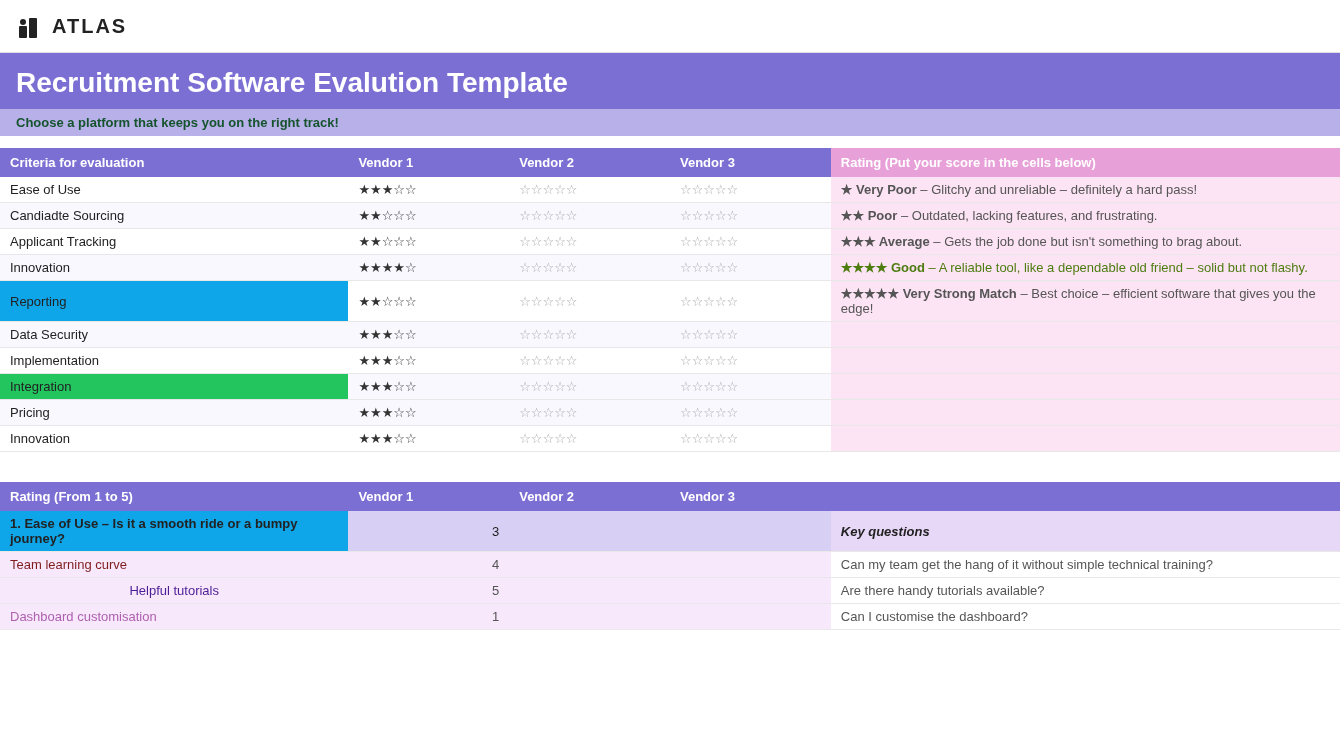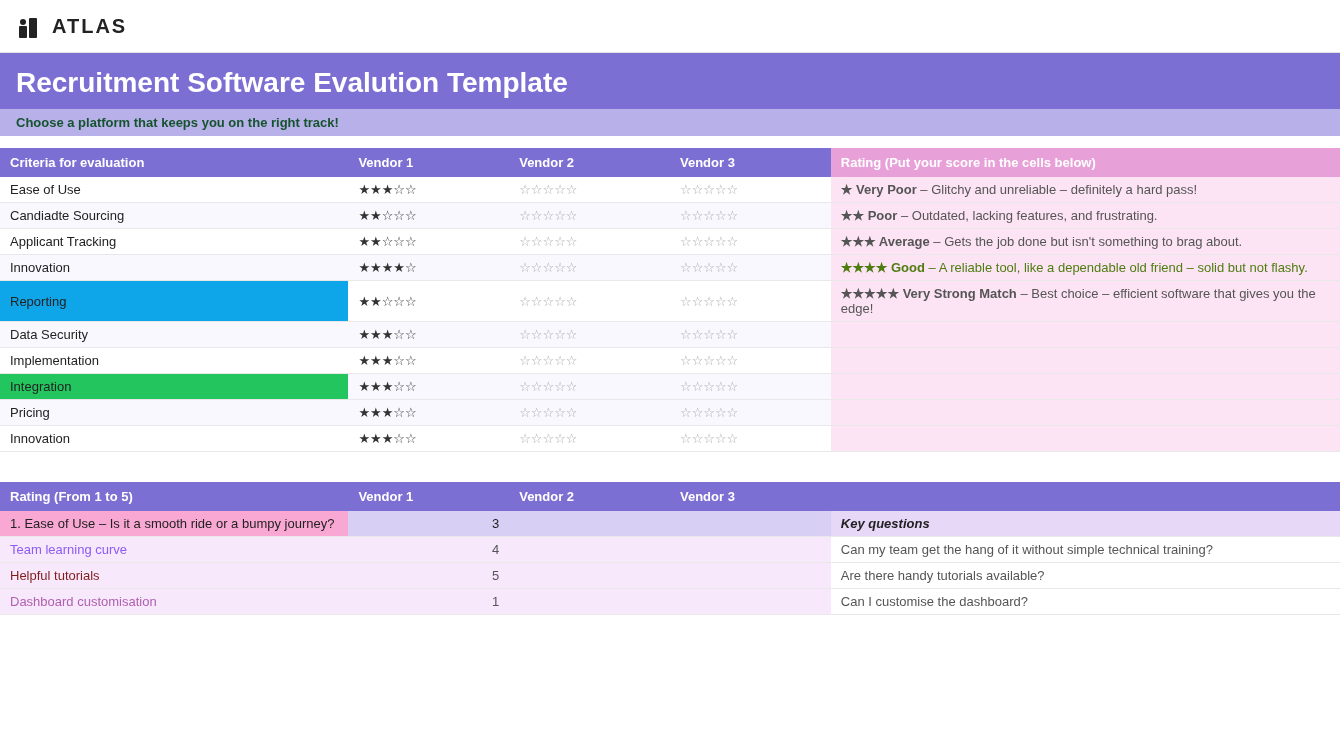--- a/index.html
+++ b/index.html
@@ -217,35 +217,35 @@
       <tr>
         <th style="width:26%">Rating (From 1 to 5)</th>
         <th style="width:12%">Vendor 1</th>
         <th style="width:12%">Vendor 2</th>
         <th style="width:12%">Vendor 3</th>
         <th style="width:38%; background:#7b6fd4;"></th>
       </tr>
     </thead>
     <tbody id="score-tbody">
     <tr>
-  <td class="score-header-row" style="background:#f9a8d4; font-weight:normal;">1. Ease of Use – Is it a smooth ride or a bumpy journey?</td>
+  <td class="score-header-row" style="background:#0ea5e9; font-weight:bold;">1. Ease of Use – Is it a smooth ride or a bumpy journey?</td>
   <td class="score-header-row" style="background:#d8d0f4; text-align:right;">3</td>
   <td class="score-header-row" style="background:#d8d0f4;"></td>
   <td class="score-header-row" style="background:#d8d0f4;"></td>
   <td class="score-header-row key-questions-header" style="background:#e8d8f8; font-weight:bold;font-style:italic;">Key questions</td>
 </tr>
         <tr>
-    <td style="background:#f7e8fc; color:#8b5cf6;">Team learning curve</td>
+    <td style="background:#f7e8fc; color:#7f1d1d;">Team learning curve</td>
     <td style="background:#f7e8fc; text-align:right; color:#555;">4</td>
     <td style="background:#f7e8fc;"></td>
     <td style="background:#f7e8fc;"></td>
     <td style="background:#fff; color:#555;">Can my team get the hang of it without simple technical training?</td>
   </tr>
         <tr>
-    <td style="background:#f7e8fc; color:#7f1d1d;">Helpful tutorials</td>
+    <td style="background:#f7e8fc; color:#4c1d95;text-align:center;">Helpful tutorials</td>
     <td style="background:#f7e8fc; text-align:right; color:#555;">5</td>
     <td style="background:#f7e8fc;"></td>
     <td style="background:#f7e8fc;"></td>
     <td style="background:#fff; color:#555;">Are there handy tutorials available?</td>
   </tr>
         <tr>
     <td style="background:#f7e8fc; color:#b060b0;">Dashboard customisation</td>
     <td style="background:#f7e8fc; text-align:right; color:#555;">1</td>
     <td style="background:#f7e8fc;"></td>
     <td style="background:#f7e8fc;"></td>

